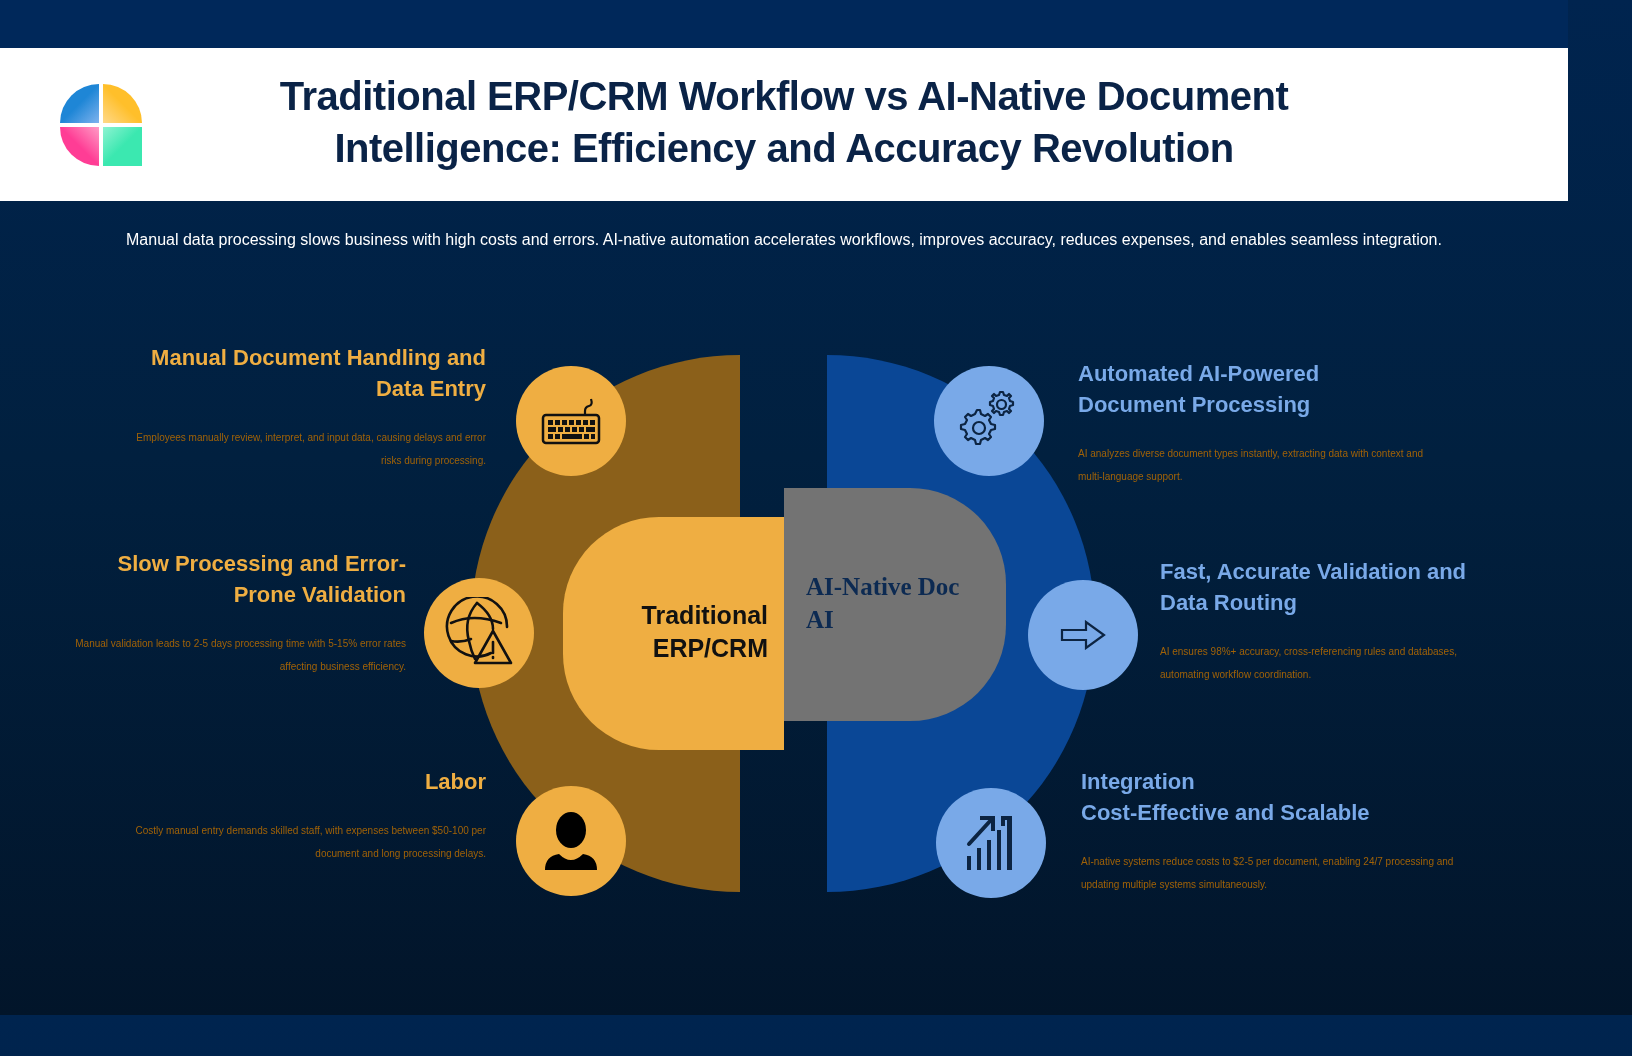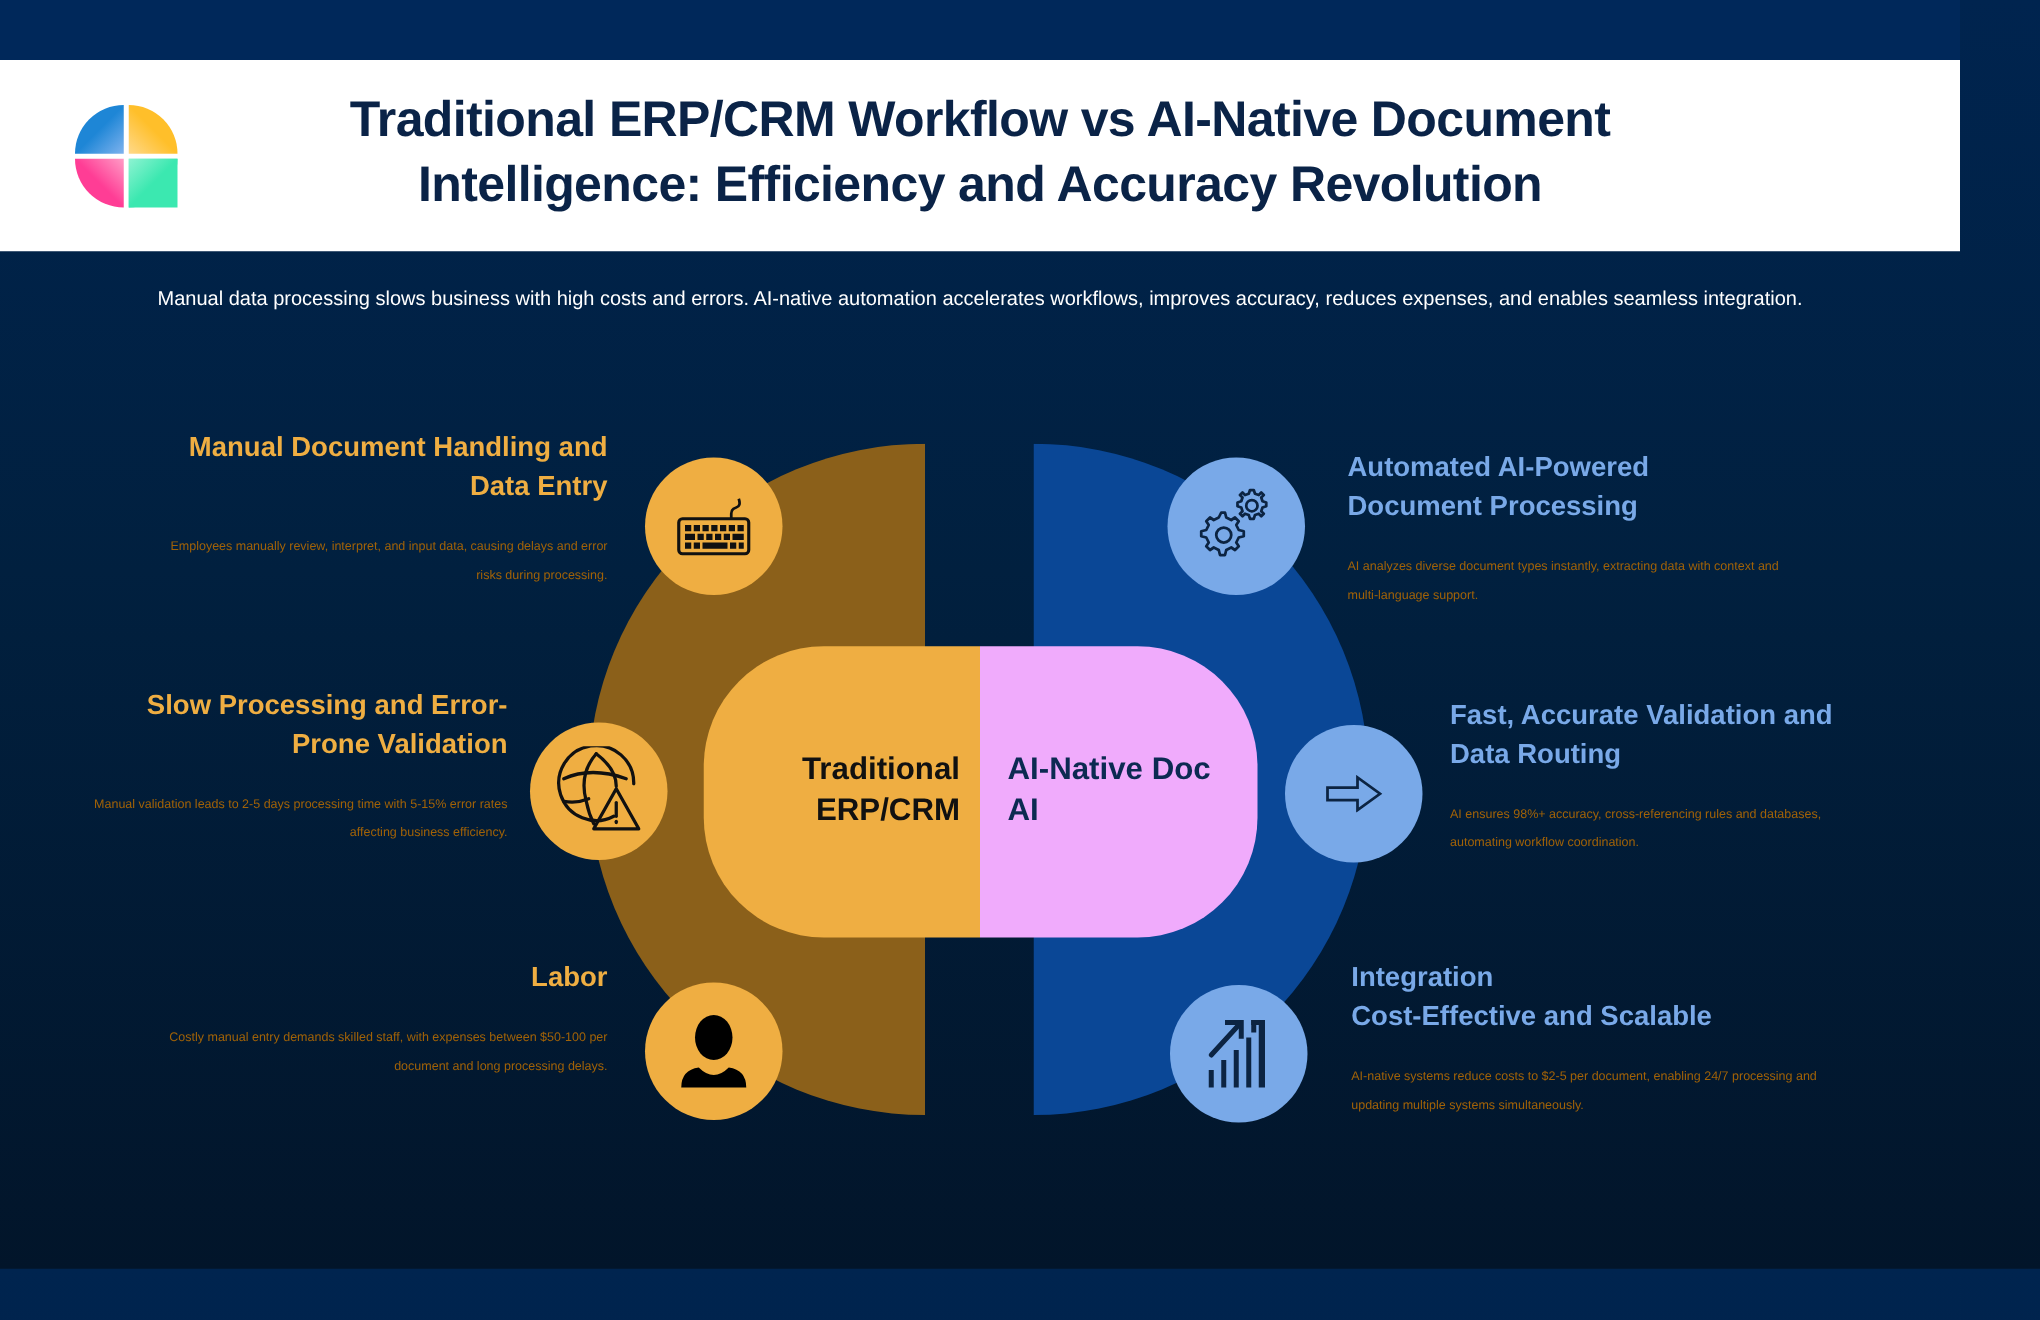--- a/index.html
+++ b/index.html
@@ -25,22 +25,22 @@
     }
     .half-left-wrap { position: absolute; left: 471px; top: 355px; width: 269px; height: 537px; overflow: hidden; }
     .half-left-wrap .ell { position: absolute; left: 0; top: 0; width: 538px; height: 537px; border-radius: 50%; background: #8b601a; }
     .half-right-wrap { position: absolute; left: 827px; top: 355px; width: 268px; height: 537px; overflow: hidden; }
     .half-right-wrap .ell { position: absolute; left: -268px; top: 0; width: 536px; height: 537px; border-radius: 50%; background: #0a4796; }
     .pill-left {
       position: absolute; left: 563px; top: 517px; width: 221px; height: 233px;
       background: #efae42; border-radius: 96px 0 0 96px;
     }
     .pill-right {
-      position: absolute; left: 784px; top: 517px; width: 222px; height: 233px;
-      background: #f0abfc; border-radius: 0 96px 96px 0;
+      position: absolute; left: 784px; top: 488px; width: 222px; height: 233px;
+      background: #737373; border-radius: 0 96px 96px 0; font-family: Liberation Serif, serif;
     }
     .pill-left-text {
       position: absolute; right: 16px; top: 82px; text-align: right;
       color: #111111; font-weight: bold; font-size: 25px; line-height: 33px;
     }
     .pill-right-text {
       position: absolute; left: 22px; top: 82px; text-align: left;
       color: #0c2a52; font-weight: bold; font-size: 25px; line-height: 33px; width: 190px;
     }
     .icon-circle {

